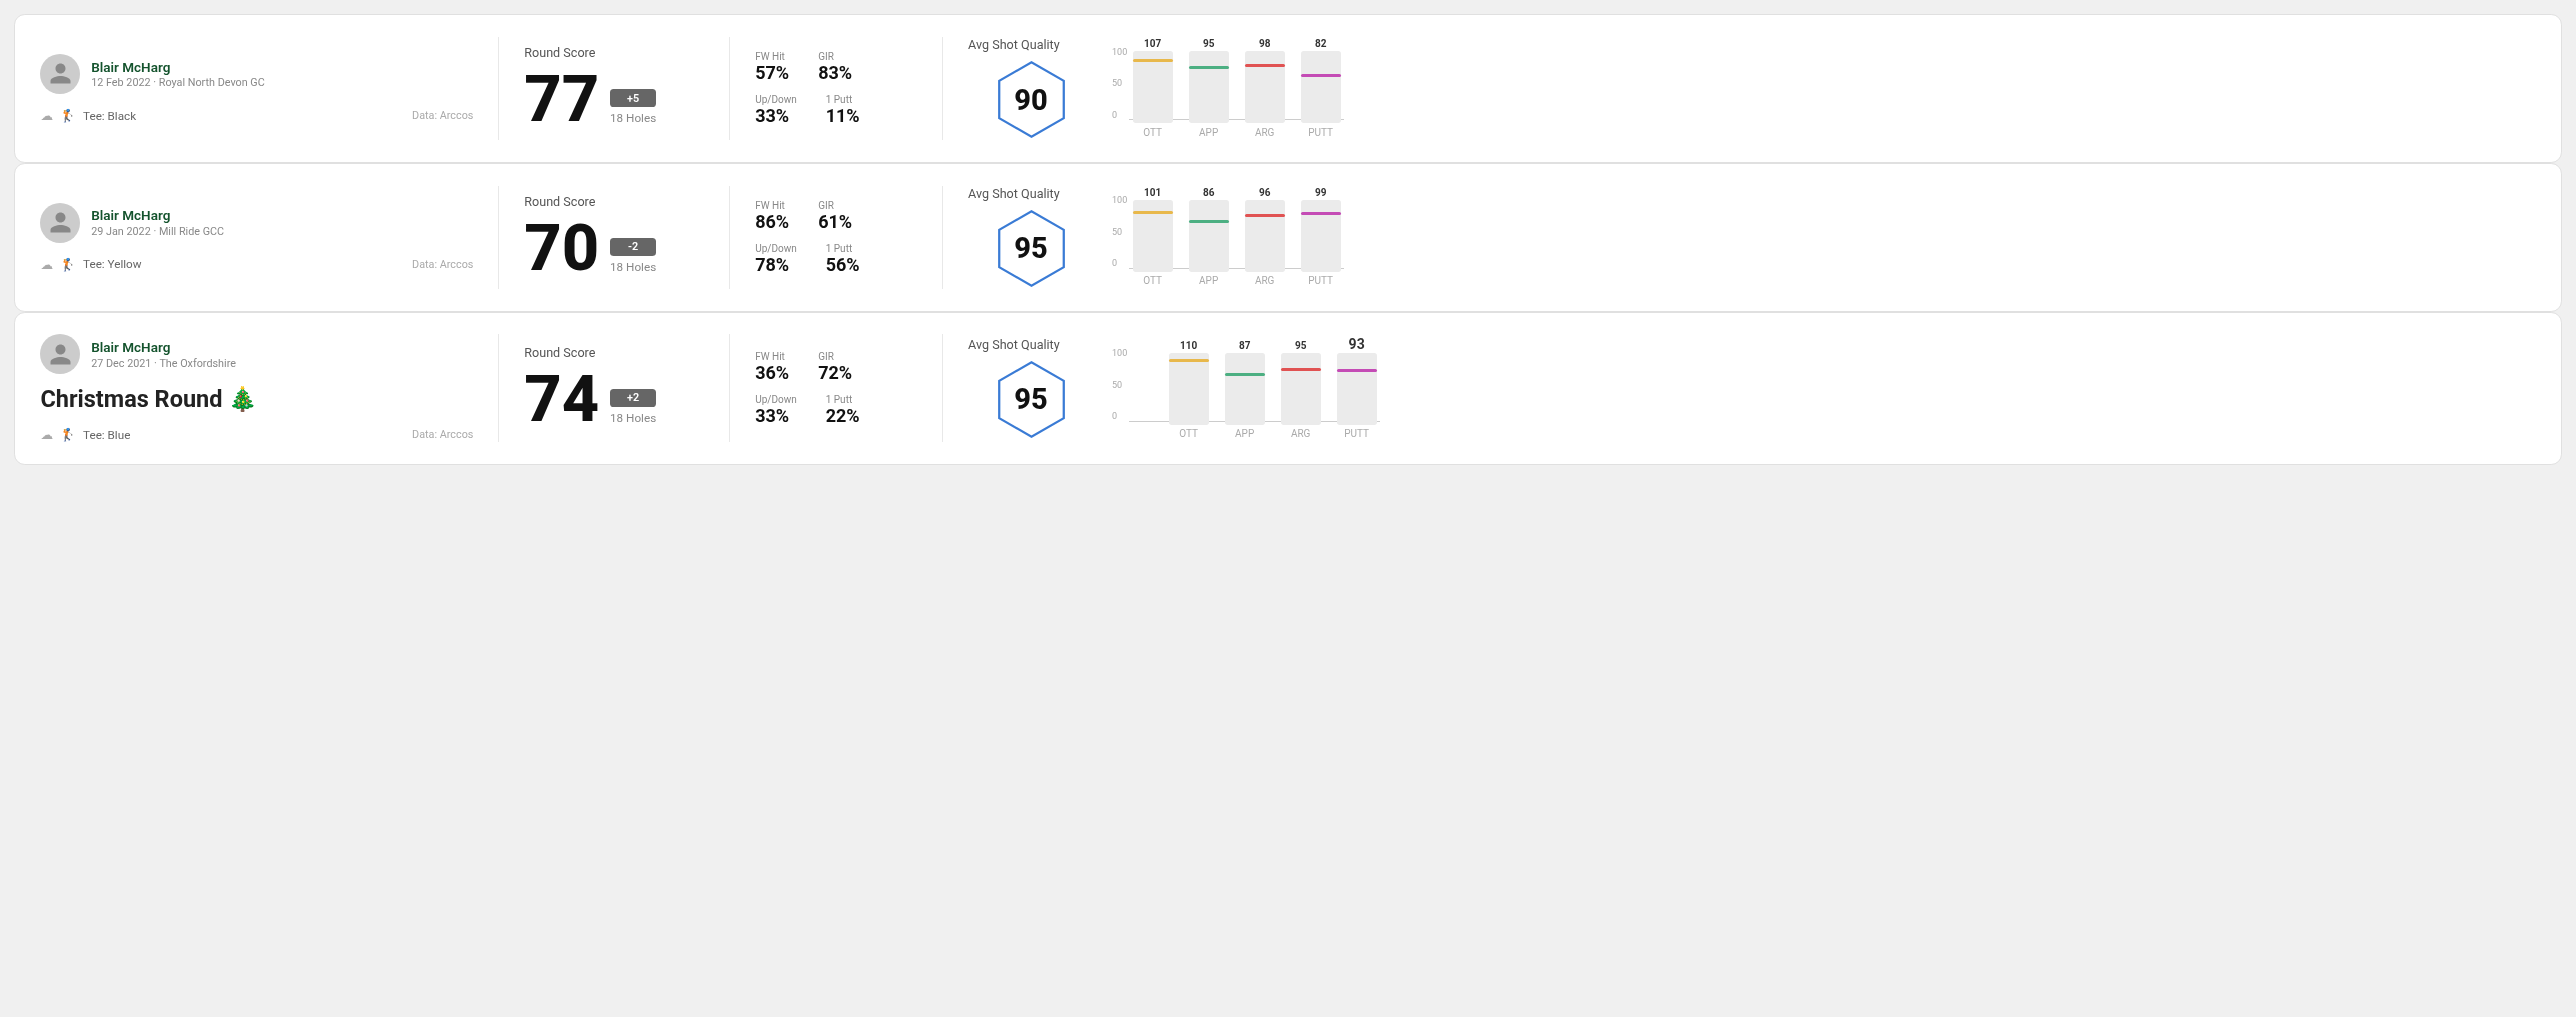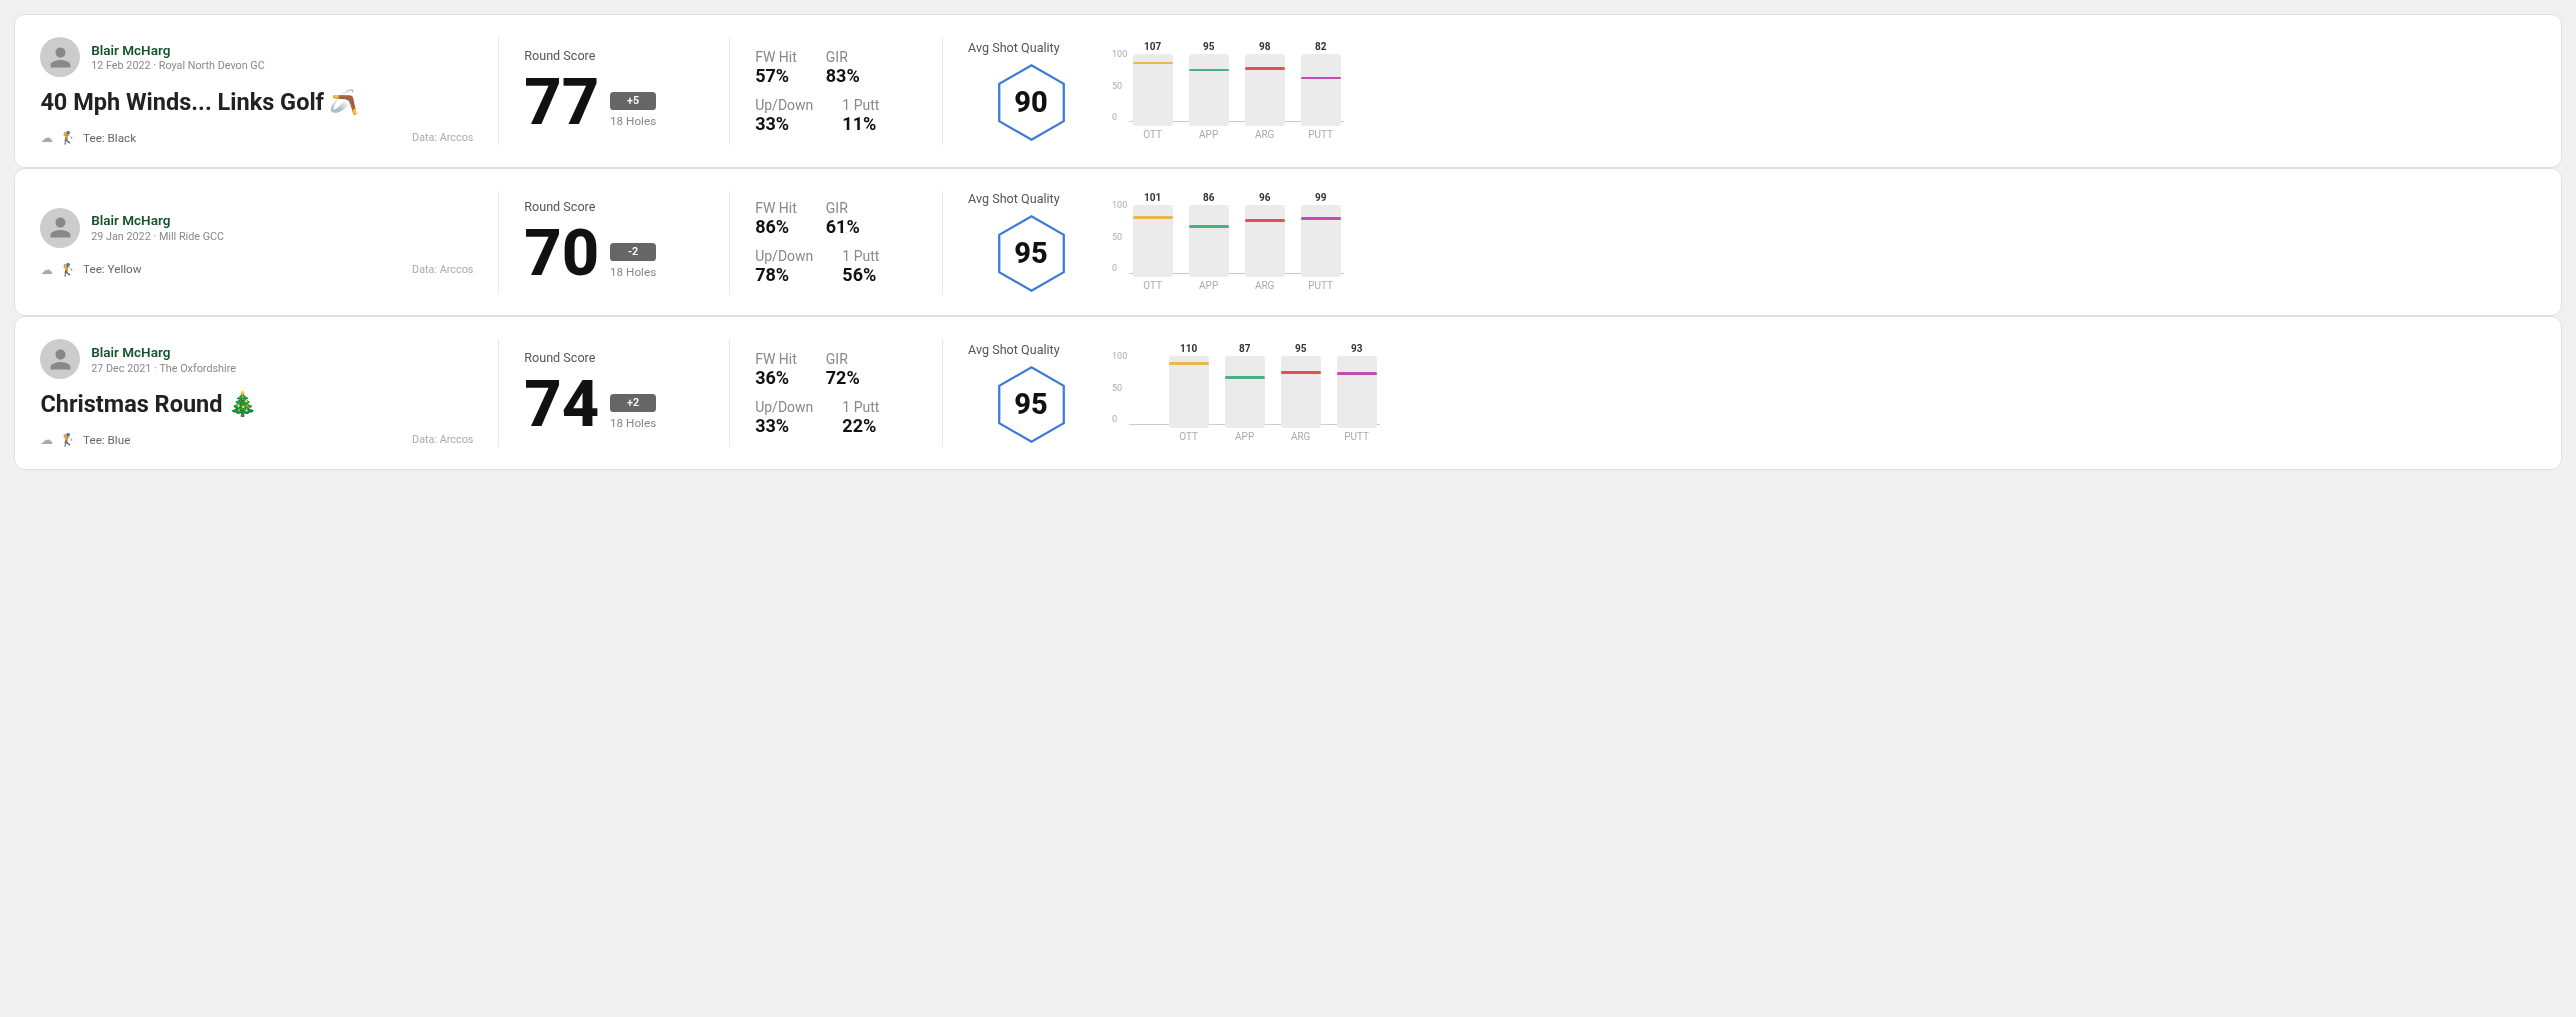--- a/index.html
+++ b/index.html
@@ -168,21 +168,21 @@
       gap: 10.8px;
     }
 
     .stats-row {
       display: flex;
       gap: 29px;
     }
 
     .stat-item {}
     .stat-item-label {
-      font-size: 14px;
+      font-size: 10px;
       color: #888;
     }
     .stat-item-value {
       font-size: 18px;
       font-weight: 700;
       color: #111;
     }
 
     
     .quality-section {
@@ -233,21 +233,20 @@
         <div class="avatar">
           <svg viewBox="0 0 24 24">
             <path d="M12 12c2.7 0 4.8-2.1 4.8-4.8S14.7 2.4 12 2.4 7.2 4.5 7.2 7.2 9.3 12 12 12zm0 2.4c-3.2 0-9.6 1.6-9.6 4.8v2.4h19.2v-2.4c0-3.2-6.4-4.8-9.6-4.8z"></path>
           </svg>
         </div>
         <div class="user-info">
           <div class="user-name">Blair McHarg</div>
           <div class="user-date-course">12 Feb 2022 · Royal North Devon GC</div>
         </div>
       </div>
-      <div class="round-title">40 Mph Winds... Links Golf 🪃</div>
       <div class="tee-row">
         <div class="tee-info">
           <span class="tee-icon">☁</span>
           <span class="tee-icon">🏌</span>
           <span>Tee: Black</span>
         </div>
         <span class="data-source">Data: Arccos</span>
       </div>
     </div>
 
@@ -556,21 +555,21 @@
               <span style="font-size:10px;color:#aaa;margin-top:1.8px;">APP</span>
             </div>
             <div style="display:flex;flex-direction:column;align-items:center;gap:1.8px;">
               <span style="font-size:10px;font-weight:700;color:#333;line-height:1;">95</span>
               <div style="width:40px;height:72px;background:#ebebeb;border-radius:2.7px;position:relative;overflow:visible;">
                 <div style="position:absolute;top:15px;left:0;right:0;height:2.7px;background:#e05252;border-radius:1.8px;"></div>
               </div>
               <span style="font-size:10px;color:#aaa;margin-top:1.8px;">ARG</span>
             </div>
             <div style="display:flex;flex-direction:column;align-items:center;gap:1.8px;">
-              <span style="font-size:10px;font-weight:700;color:#333;line-height:1;">93</span>
+              <span style="font-size:14px;font-weight:700;color:#333;line-height:1;">93</span>
               <div style="width:40px;height:72px;background:#ebebeb;border-radius:2.7px;position:relative;overflow:visible;">
                 <div style="position:absolute;top:16px;left:0;right:0;height:2.7px;background:#c44bb5;border-radius:1.8px;"></div>
               </div>
               <span style="font-size:10px;color:#aaa;margin-top:1.8px;">PUTT</span>
             </div>
           </div>
         </div>
     </div>
   </div>
   </div>

